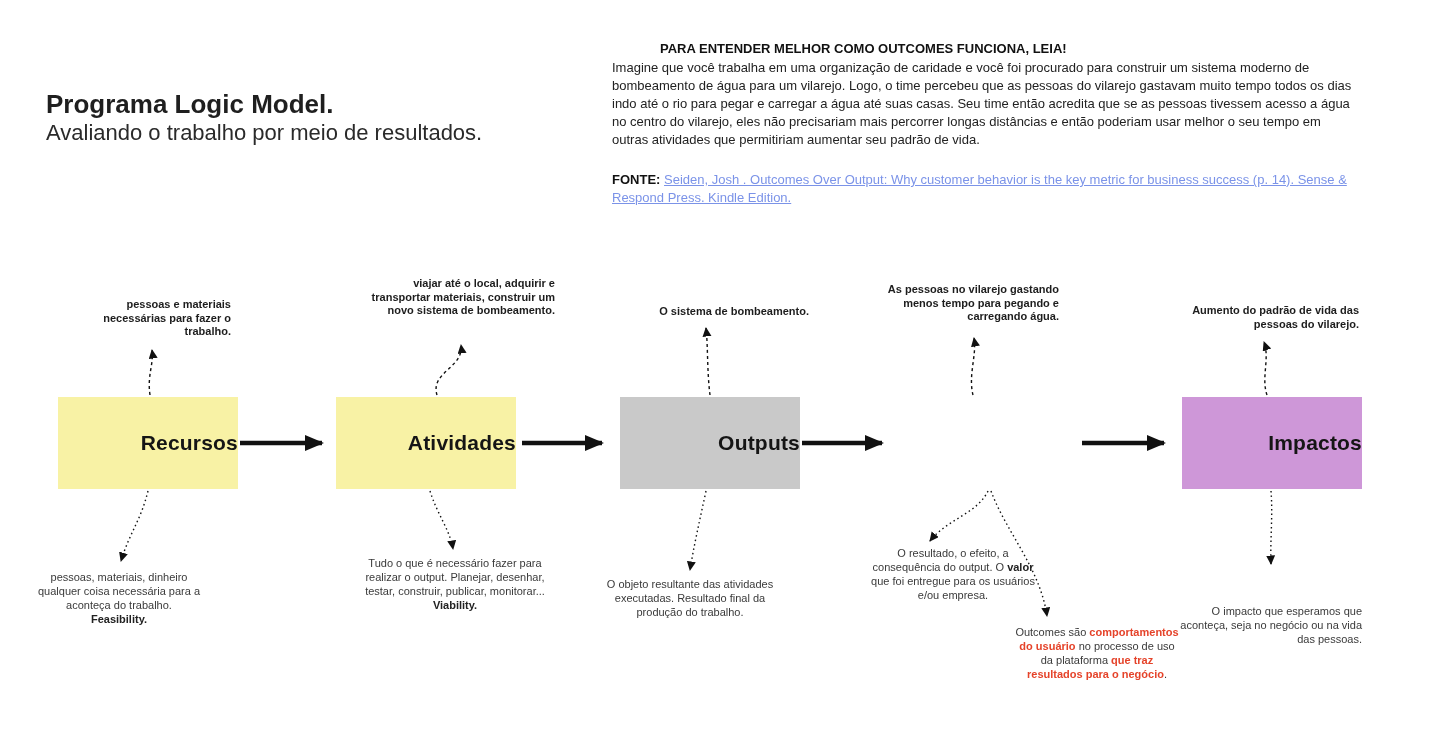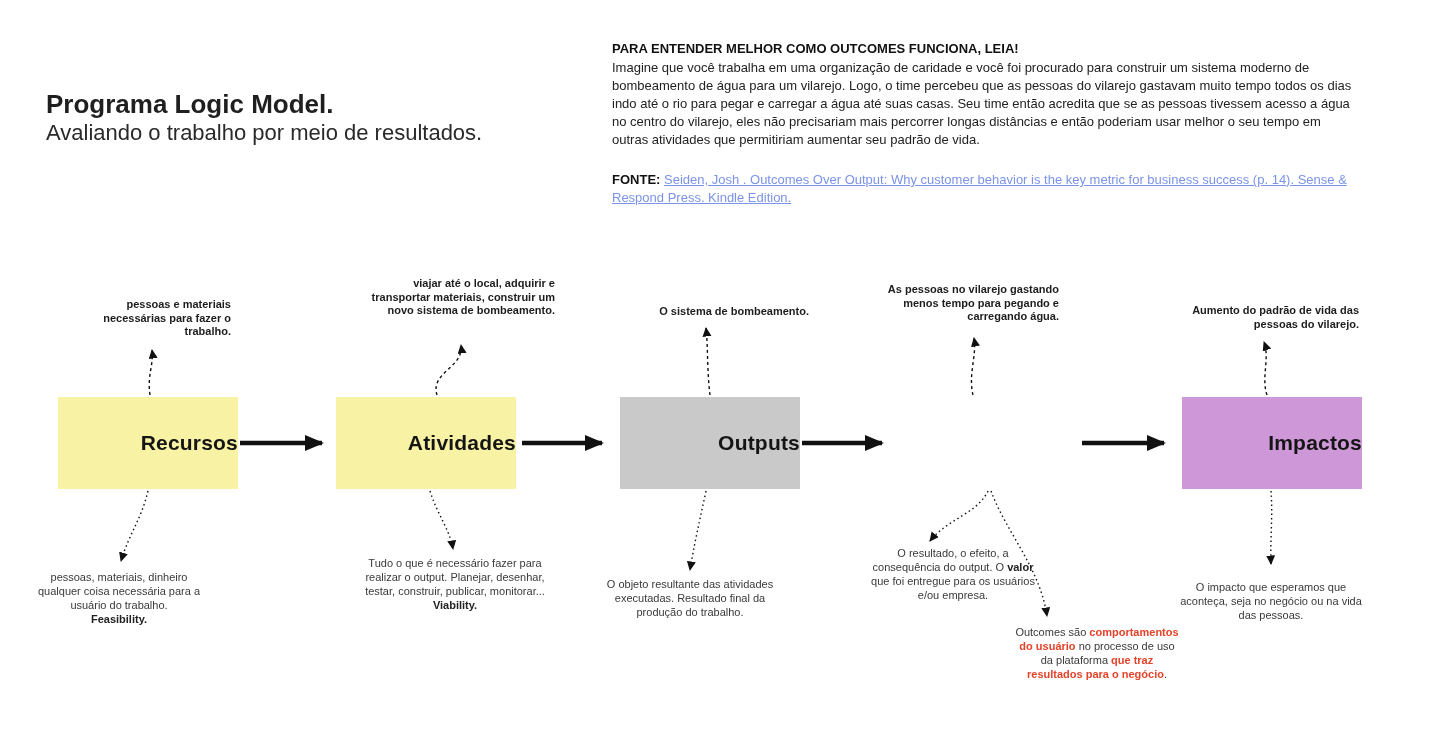--- a/index.html
+++ b/index.html
@@ -5,21 +5,21 @@
   html,body{margin:0;padding:0;background:#ffffff;}
   body{font-family:"Liberation Sans", sans-serif; color:#1a1a1a;}
   #page{position:relative;width:1456px;height:734px;background:#ffffff;overflow:hidden;}
 
   
   .title-block{position:absolute;left:46px;top:90px;width:520px;}
   .title-main{font-size:26px;font-weight:700;color:#1f1f1f;line-height:28px;}
   .title-sub{font-size:22px;font-weight:400;color:#2a2a2a;line-height:30px;}
 
   .callout{position:absolute;left:612px;top:40px;width:748px;}
-  .callout-heading{font-size:13px;font-weight:700;color:#111;line-height:18px;}
+  .callout-heading{font-size:13px;font-weight:700;color:#111;line-height:18px;margin-left:48px;}
   .callout-body{font-size:13px;color:#222;line-height:18px;margin-top:1px;}
   .source-line{font-size:13px;line-height:18px;margin-top:22px;}
   .source-label{font-weight:700;color:#111;}
   .source-link{text-decoration:underline;cursor:pointer;}
 
   
   #connector-layer{position:absolute;left:0;top:0;width:1456px;height:734px;}
   .stage-box{position:absolute;top:397px;width:180px;height:92px;display:flex;align-items:center;justify-content:flex-end;}
   .stage-label{font-size:21px;font-weight:700;color:#151515;letter-spacing:0.2px;}
 
@@ -90,34 +90,34 @@
     <span class="stage-label">Impactos</span>
   </div>
 
   <div class="note note-above" style="left:155px;top:298px;width:152px;">pessoas e materiais necessárias para fazer o trabalho.</div>
   <div class="note note-above" style="left:462px;top:277px;width:186px;">viajar até o local, adquirir e transportar materiais, construir um novo sistema de bombeamento.</div>
   <div class="note note-above" style="left:709px;top:305px;width:200px;">O sistema de bombeamento.</div>
   <div class="note note-above" style="left:971px;top:283px;width:176px;">As pessoas no vilarejo gastando menos tempo para pegando e carregando água.</div>
   <div class="note note-above" style="left:1270px;top:304px;width:178px;">Aumento do padrão de vida das pessoas do vilarejo.</div>
 
   <div class="note note-below" style="left:119px;top:570px;width:176px;">
-    <span>pessoas, materiais, dinheiro qualquer coisa necessária para a usuário do trabalho.</span>
+    <span>pessoas, materiais, dinheiro qualquer coisa necessária para a aconteça do trabalho.</span>
     <b class="bold-block">Feasibility.</b>
   </div>
 
   <div class="note note-below" style="left:455px;top:556px;width:182px;">
     <span>Tudo o que é necessário fazer para realizar o output. Planejar, desenhar, testar, construir, publicar, monitorar...</span>
     <b class="bold-block">Viability.</b>
   </div>
 
   <div class="note note-below" style="left:690px;top:577px;width:172px;">O objeto resultante das atividades executadas. Resultado final da produção do trabalho.</div>
 
   <div class="note note-below" style="left:953px;top:546px;width:182px;">
     <span>O resultado, o efeito, a consequência do output. O </span><b>valor</b><span> que foi entregue para os usuários e/ou empresa.</span>
   </div>
 
   <div class="note note-below" style="left:1097px;top:625px;width:168px;">
     <span>Outcomes são </span><b style="color: rgb(229, 67, 42);">comportamentos do usuário</b><span> no processo de uso da plataforma </span><b style="color: rgb(229, 67, 42);">que traz resultados para o negócio</b><span>.</span>
   </div>
 
-  <div class="note note-below" style="left:1271px;top:580px;width:182px;">O impacto que esperamos que aconteça, seja no negócio ou na vida das pessoas.</div>
+  <div class="note note-below" style="left:1271px;top:604px;width:182px;text-align:right;">O impacto que esperamos que aconteça, seja no negócio ou na vida das pessoas.</div>
 
 </div>
 
 </body></html>

